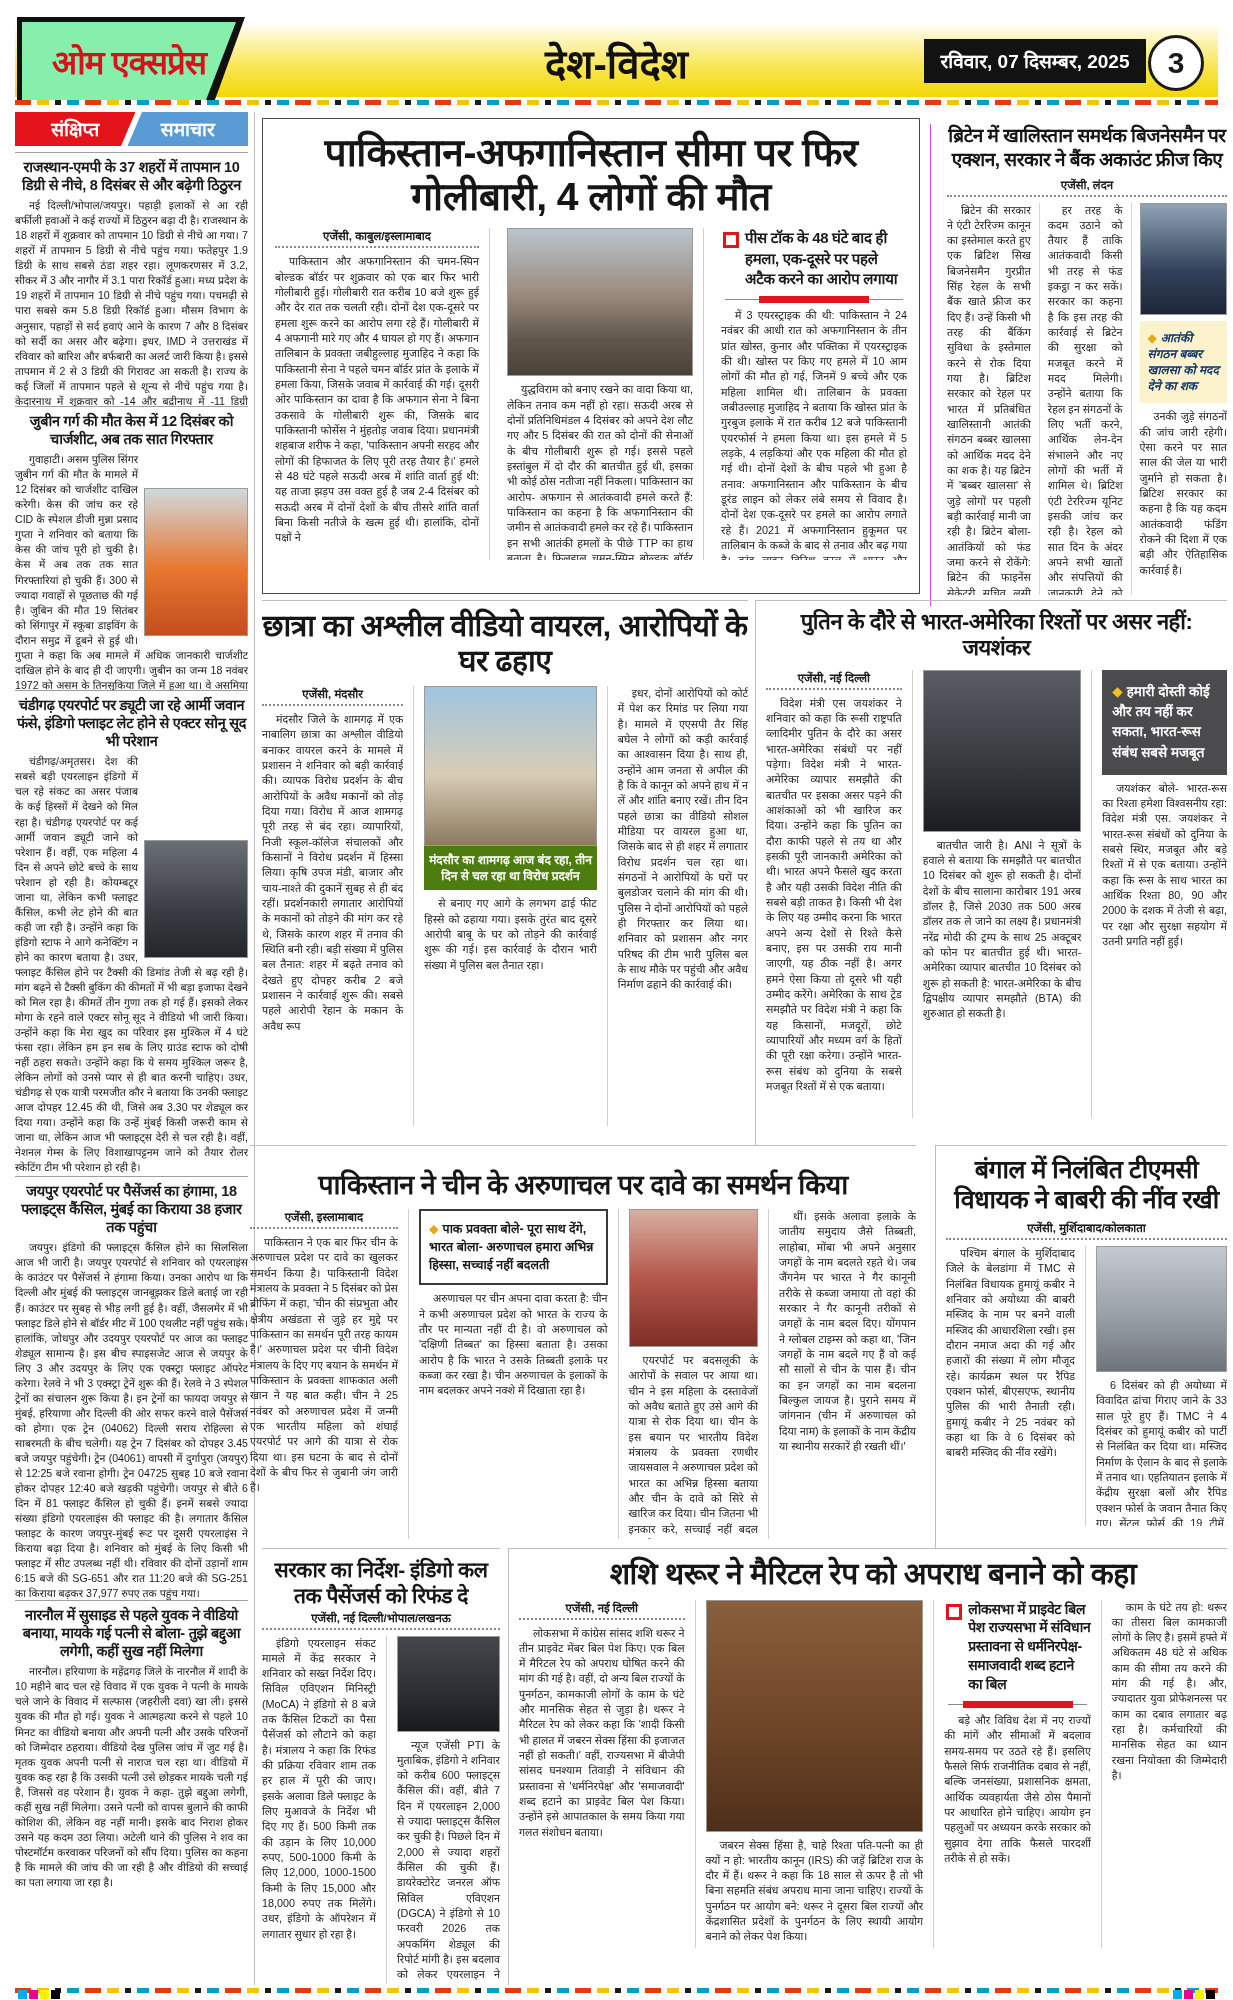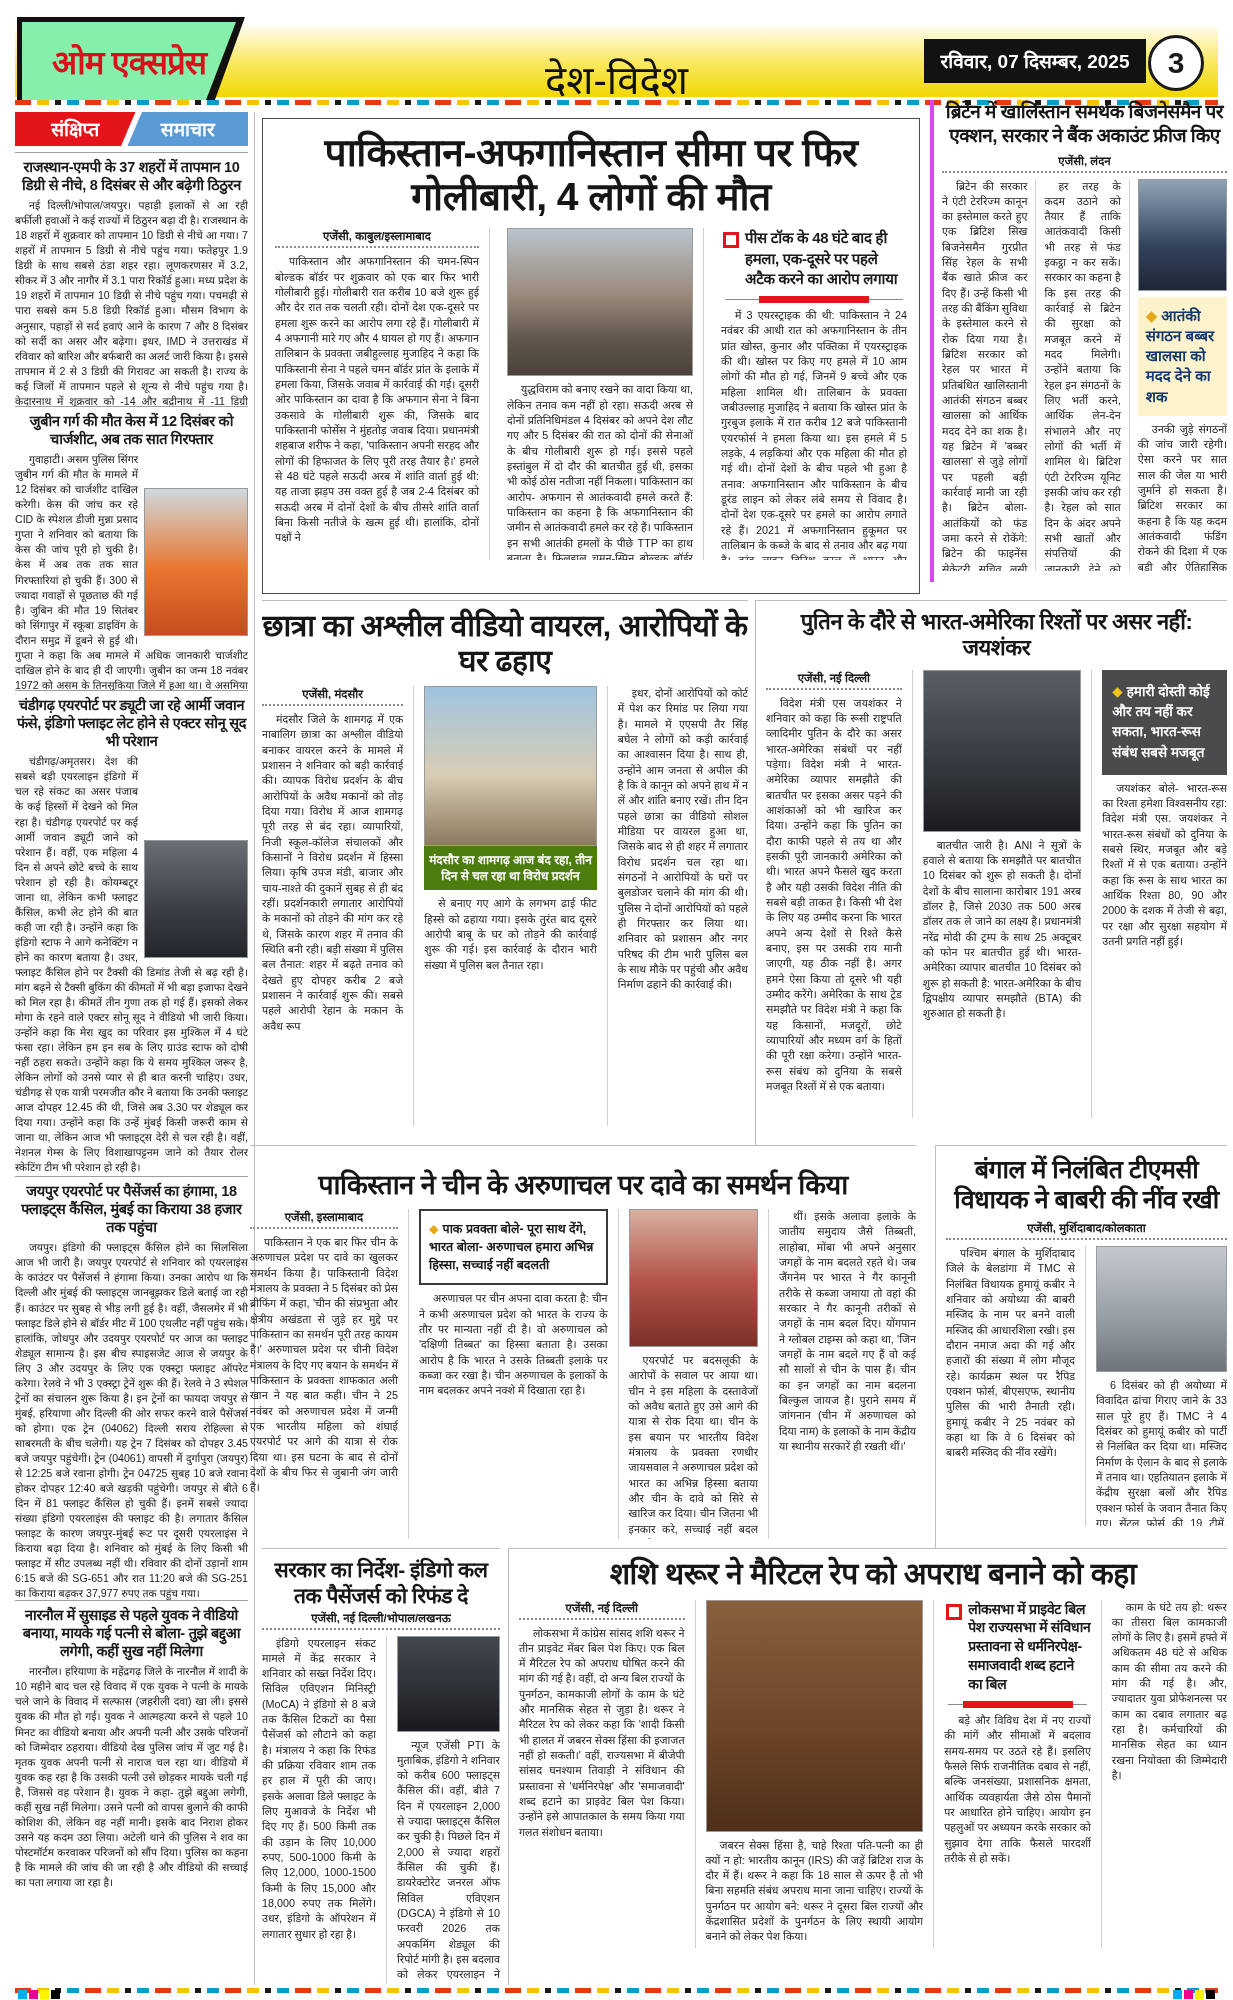--- a/index.html
+++ b/index.html
@@ -8,21 +8,21 @@
   .abs{position:absolute;}
 
   
   .masthead{left:15px;top:25px;width:1203px;height:72px;
     background:linear-gradient(180deg,#fffdf2 0%,#f9e75a 55%,#f2d704 100%);}
   .logo-wrap{position:absolute;left:2px;top:-8px;width:228px;height:88px;
     background:#111;clip-path:polygon(0 0,100% 0,86% 100%,0 100%);}
   .logo-inner{position:absolute;left:5px;top:5px;width:214px;height:78px;background:#86efac;
     clip-path:polygon(0 0,100% 0,86% 100%,0 100%);display:flex;align-items:center;justify-content:center;}
   .logo-text{color:#d8121a;font-weight:bold;font-size:33px;letter-spacing:-1px;}
-  .section-title{position:absolute;left:0;right:0;top:10px;text-align:center;font-size:40px;font-weight:normal;color:#111;margin-top:16px;}
+  .section-title{position:absolute;left:0;right:0;top:10px;text-align:center;font-size:40px;font-weight:bold;color:#111;}
   .datebox{position:absolute;right:72px;top:14px;width:222px;height:44px;background:#121212;color:#fff;
     display:flex;align-items:center;justify-content:center;font-weight:bold;font-size:19px;}
   .pagenum{position:absolute;right:14px;top:10px;width:50px;height:50px;border-radius:50%;background:#fff;
     border:3px solid #1a1a1a;display:flex;align-items:center;justify-content:center;font-size:30px;font-weight:bold;}
 
   
   .color-rule{height:5px;background:repeating-linear-gradient(90deg,
      #e8380d 0 16px,#ffffff 16px 22px,#f5c400 22px 34px,#ffffff 34px 40px,
      #1a1a1a 40px 46px,#ffffff 46px 52px,#00a0c6 52px 64px,#ffffff 64px 70px);}
   .regmarks{display:flex;gap:2px;}
@@ -39,21 +39,21 @@
   
   .hl{position:relative;padding-left:24px;font-weight:bold;font-size:15px;line-height:1.35;letter-spacing:-0.3px;}
   .hl .sq{position:absolute;left:2px;top:4px;width:10px;height:10px;border:3px solid #e3151b;}
   .hl-underbar{position:relative;height:1px;background:#8a8a8a;margin:10px 4px 8px;}
   .hl-underbar i{position:absolute;left:50%;top:-3px;transform:translateX(-50%);width:110px;height:7px;background:#e3151b;}
 
   .darkbox{background:#4b4b4d;color:#fff;font-weight:bold;font-size:13.5px;line-height:1.5;padding:12px 10px;}
   .darkbox .dia{color:#f0c419;margin-right:4px;}
   .pcbox{border:2px solid #3a3a3a;padding:9px 8px;font-weight:bold;font-size:12.5px;line-height:1.45;}
   .pcbox .dia{color:#e6a817;margin-right:4px;}
-  .ukbox{background:#fcf3cd;padding:9px 8px;font-weight:bold;font-size:15px;line-height:1.35;color:#14386e;}
+  .ukbox{background:#fcf3cd;padding:9px 8px;font-weight:bold;font-size:12px;line-height:1.35;color:#14386e;font-style:italic;}
   .ukbox .dia{color:#e6a817;margin-right:4px;}
   .maroon{background:#4d7c0f;color:#fff;font-weight:bold;text-align:center;font-size:12px;line-height:1.35;padding:6px 4px;}
 
   
   .ph-border{background:linear-gradient(180deg,#b9c4cd 0%,#9b8a7c 45%,#61574c 75%,#4a4138 100%);}
   .ph-sikh{background:linear-gradient(180deg,#90a4b6 0%,#32425b 60%,#1d2637 100%);}
   .ph-zubeen{background:linear-gradient(180deg,#cfd9dd 0%,#e8762f 55%,#c24e1f 100%);}
   .ph-sonu{background:linear-gradient(180deg,#6a6f75 0%,#3a3e44 60%,#22252a 100%);}
   .ph-demol{background:linear-gradient(180deg,#9fc4e0 0%,#d8cdb6 55%,#8c7a5e 100%);}
   .ph-putin{background:linear-gradient(180deg,#5a5d63 0%,#2e3136 70%,#1a1c20 100%);}
@@ -72,21 +72,21 @@
   .brief-art:first-of-type{border-top:2px solid #555;}
   .brief-hl{font-weight:bold;font-size:14.5px;line-height:1.25;text-align:center;margin-bottom:4px;letter-spacing:-0.3px;}
   .brief-art .body{font-size:10.6px;}
 
   
   .mainbox{left:262px;top:118px;width:658px;height:476px;border:1.5px solid #4a4a4a;box-sizing:border-box;padding:10px 12px;overflow:hidden;}
   .mainbox .headline{font-size:39px;line-height:1.12;margin:2px 0 10px;}
   .main-grid{display:grid;grid-template-columns:1fr 1fr 1fr;gap:10px;height:332px;overflow:hidden;}
   .main-grid>div+div{border-left:1px solid #cfcfcf;padding-left:17px;}
 
-  .uk{left:930px;top:100px;width:297px;height:482px;border-left:4px solid #d946ef;padding-left:8px;box-sizing:border-box;overflow:hidden;}
+  .uk{left:930px;top:124px;width:297px;height:482px;border-left:1px solid #d946ef;padding-left:16px;box-sizing:border-box;overflow:hidden;}
   .uk .headline{font-size:19px;line-height:1.25;margin-bottom:5px;}
   .uk-grid{display:grid;grid-template-columns:1fr 1fr 1.15fr;gap:8px;height:392px;overflow:hidden;}
   .uk-grid>div+div{border-left:1px solid #d6d6d6;padding-left:8px;}
 
   .mandsaur{left:262px;top:600px;width:486px;height:545px;border-top:1px solid #bdbdbd;padding-top:8px;box-sizing:border-box;overflow:hidden;}
   .mandsaur .headline{font-size:30px;line-height:1.15;margin-bottom:8px;}
   .jaishankar{left:755px;top:600px;width:472px;height:545px;border-top:1px solid #bdbdbd;border-left:1px solid #bdbdbd;
      padding:8px 0 0 10px;box-sizing:border-box;overflow:hidden;}
   .jaishankar .headline{font-size:22px;line-height:1.2;margin-bottom:8px;}
 

